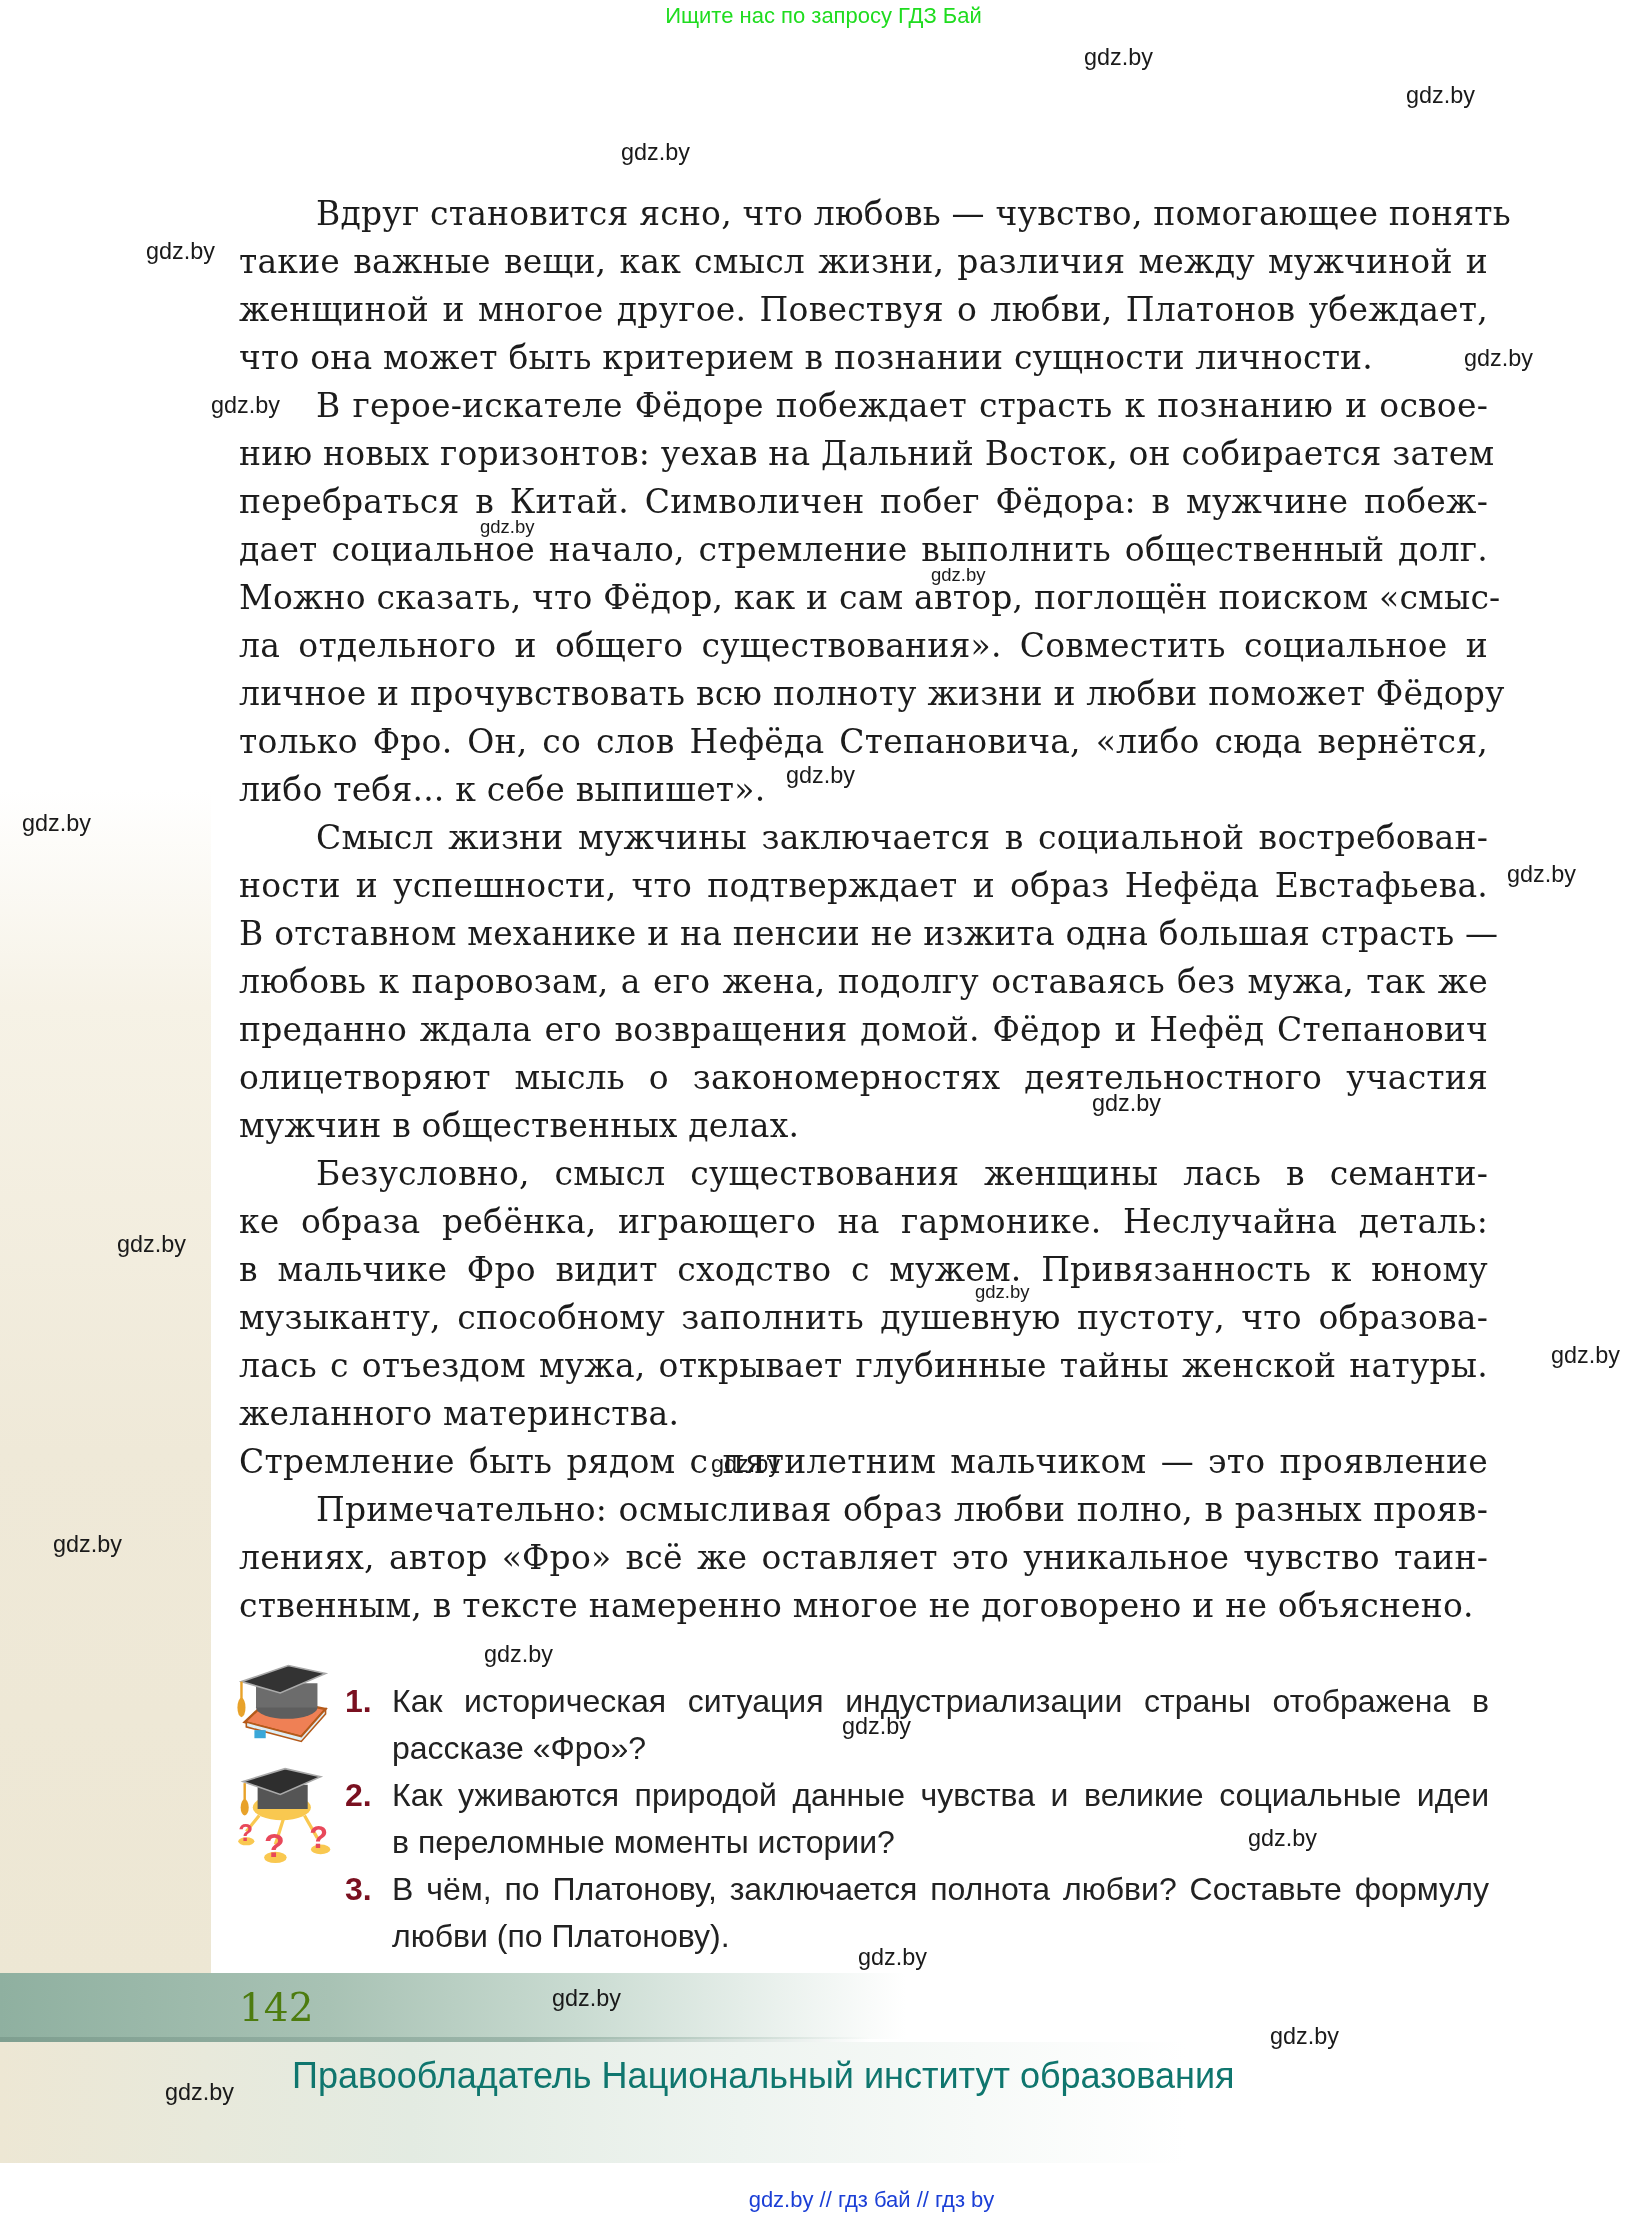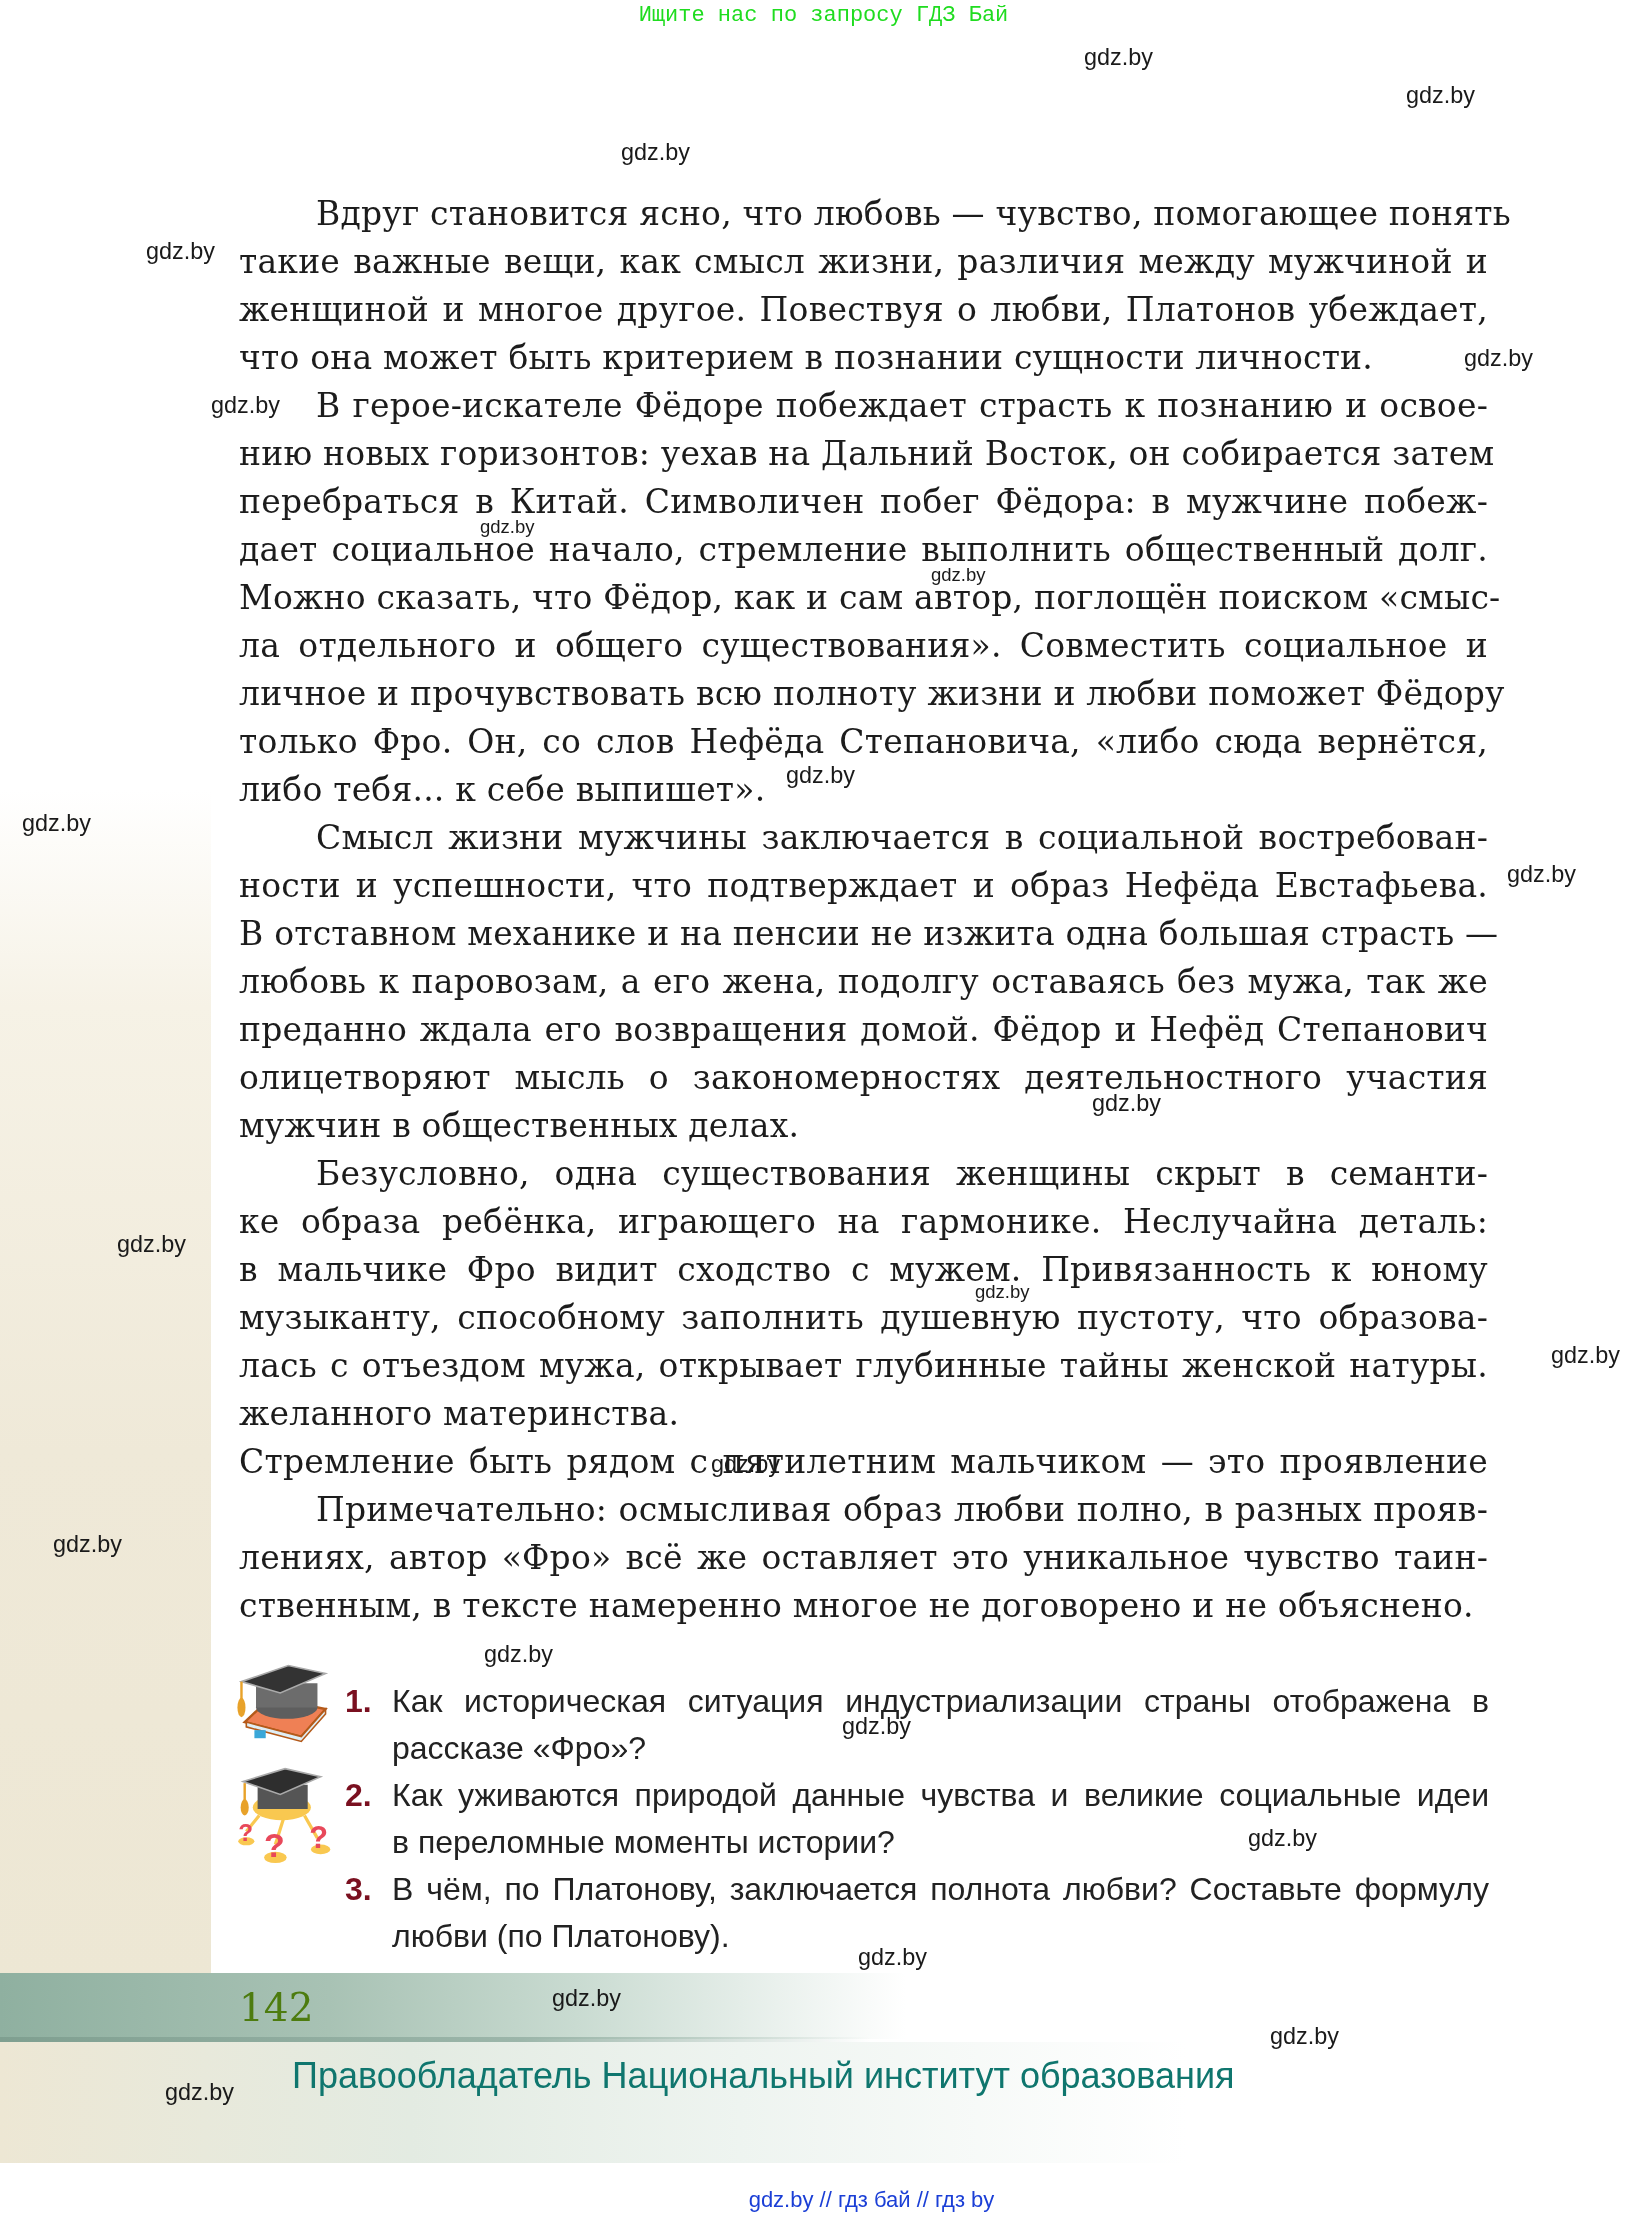--- a/index.html
+++ b/index.html
@@ -21,21 +21,21 @@
   .footer-line {
     position: absolute; left: 0; top: 2037px; width: 870px; height: 4.8px;
     background: linear-gradient(to right, #7f9f90 0%, #9cb6aa 60%, rgba(255,255,255,0) 100%);
   }
   .footer-fade {
     position: absolute; left: 0; top: 2042px; width: 1647px; height: 121px;
     background: linear-gradient(to right, #ede7d4 0%, #e3ebe2 25%, #eef4f0 45%, rgba(255,255,255,0) 72%);
   }
   .top-banner {
     position: absolute; top: 3.2px; left: 0; width: 1647px; text-align: center;
-    font-family: Liberation Mono, monospace; font-size: 22px; color: #1fdc1f;
+    font-family: Liberation Sans, sans-serif; font-size: 22px; color: #1fdc1f;
   }
   .wm {
     position: absolute; font-family: "Liberation Sans", sans-serif; color: #1a1a1a;
     font-size: 23.4px; white-space: nowrap;
   }
   .wm.small { font-size: 18.5px; }
   .body-text {
     position: absolute; left: 239px; top: 190px; width: 1249px;
     font-size: 33px; line-height: 48px; text-align: justify;
     letter-spacing: 0.2px;
@@ -123,21 +123,21 @@
     <div>
       <span class="line indent">Смысл жизни мужчины заключается в социальной востребован-</span>
       <span class="line">ности и успешности, что подтверждает и образ Нефёда Евстафьева.</span>
       <span class="line">В отставном механике и на пенсии не изжита одна большая страсть —</span>
       <span class="line">любовь к паровозам, а его жена, подолгу оставаясь без мужа, так же</span>
       <span class="line">преданно ждала его возвращения домой. Фёдор и Нефёд Степанович</span>
       <span class="line">олицетворяют мысль о закономерностях деятельностного участия</span>
       <span class="line last">мужчин в общественных делах.</span>
     </div>
     <div>
-      <span class="line indent">Безусловно, одна существования женщины скрыт в семанти-</span>
+      <span class="line indent">Безусловно, смысл существования женщины лась в семанти-</span>
       <span class="line">ке образа ребёнка, играющего на гармонике. Неслучайна деталь:</span>
       <span class="line">в мальчике Фро видит сходство с мужем. Привязанность к юному</span>
       <span class="line">музыканту, способному заполнить душевную пустоту, что образова-</span>
       <span class="line">лась с отъездом мужа, открывает глубинные тайны женской натуры.</span>
       <span class="line last">желанного материнства.</span>
       <span class="line">Стремление быть рядом с пятилетним мальчиком — это проявление</span>
     </div>
     <div>
       <span class="line indent">Примечательно: осмысливая образ любви полно, в разных прояв-</span>
       <span class="line">лениях, автор «Фро» всё же оставляет это уникальное чувство таин-</span>

